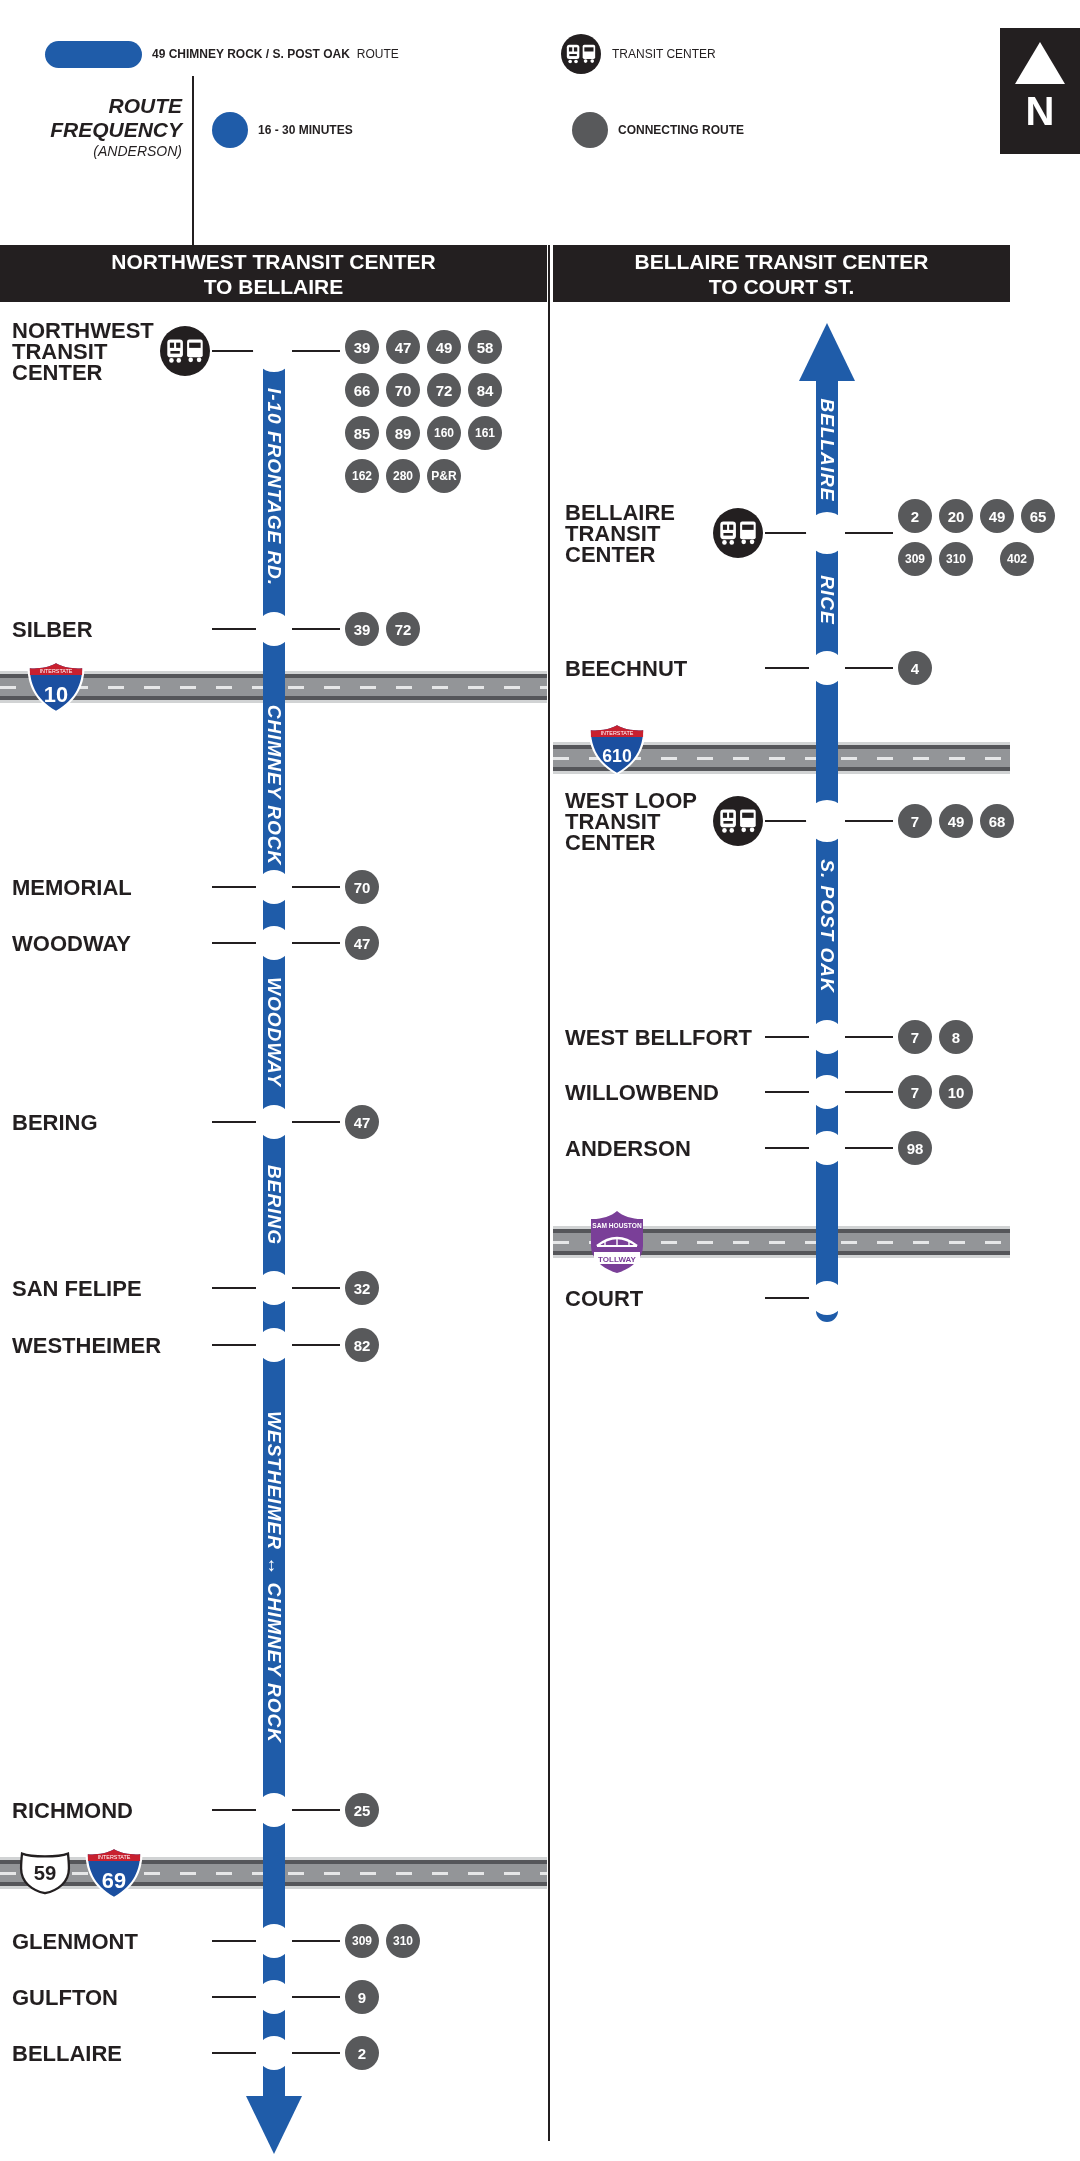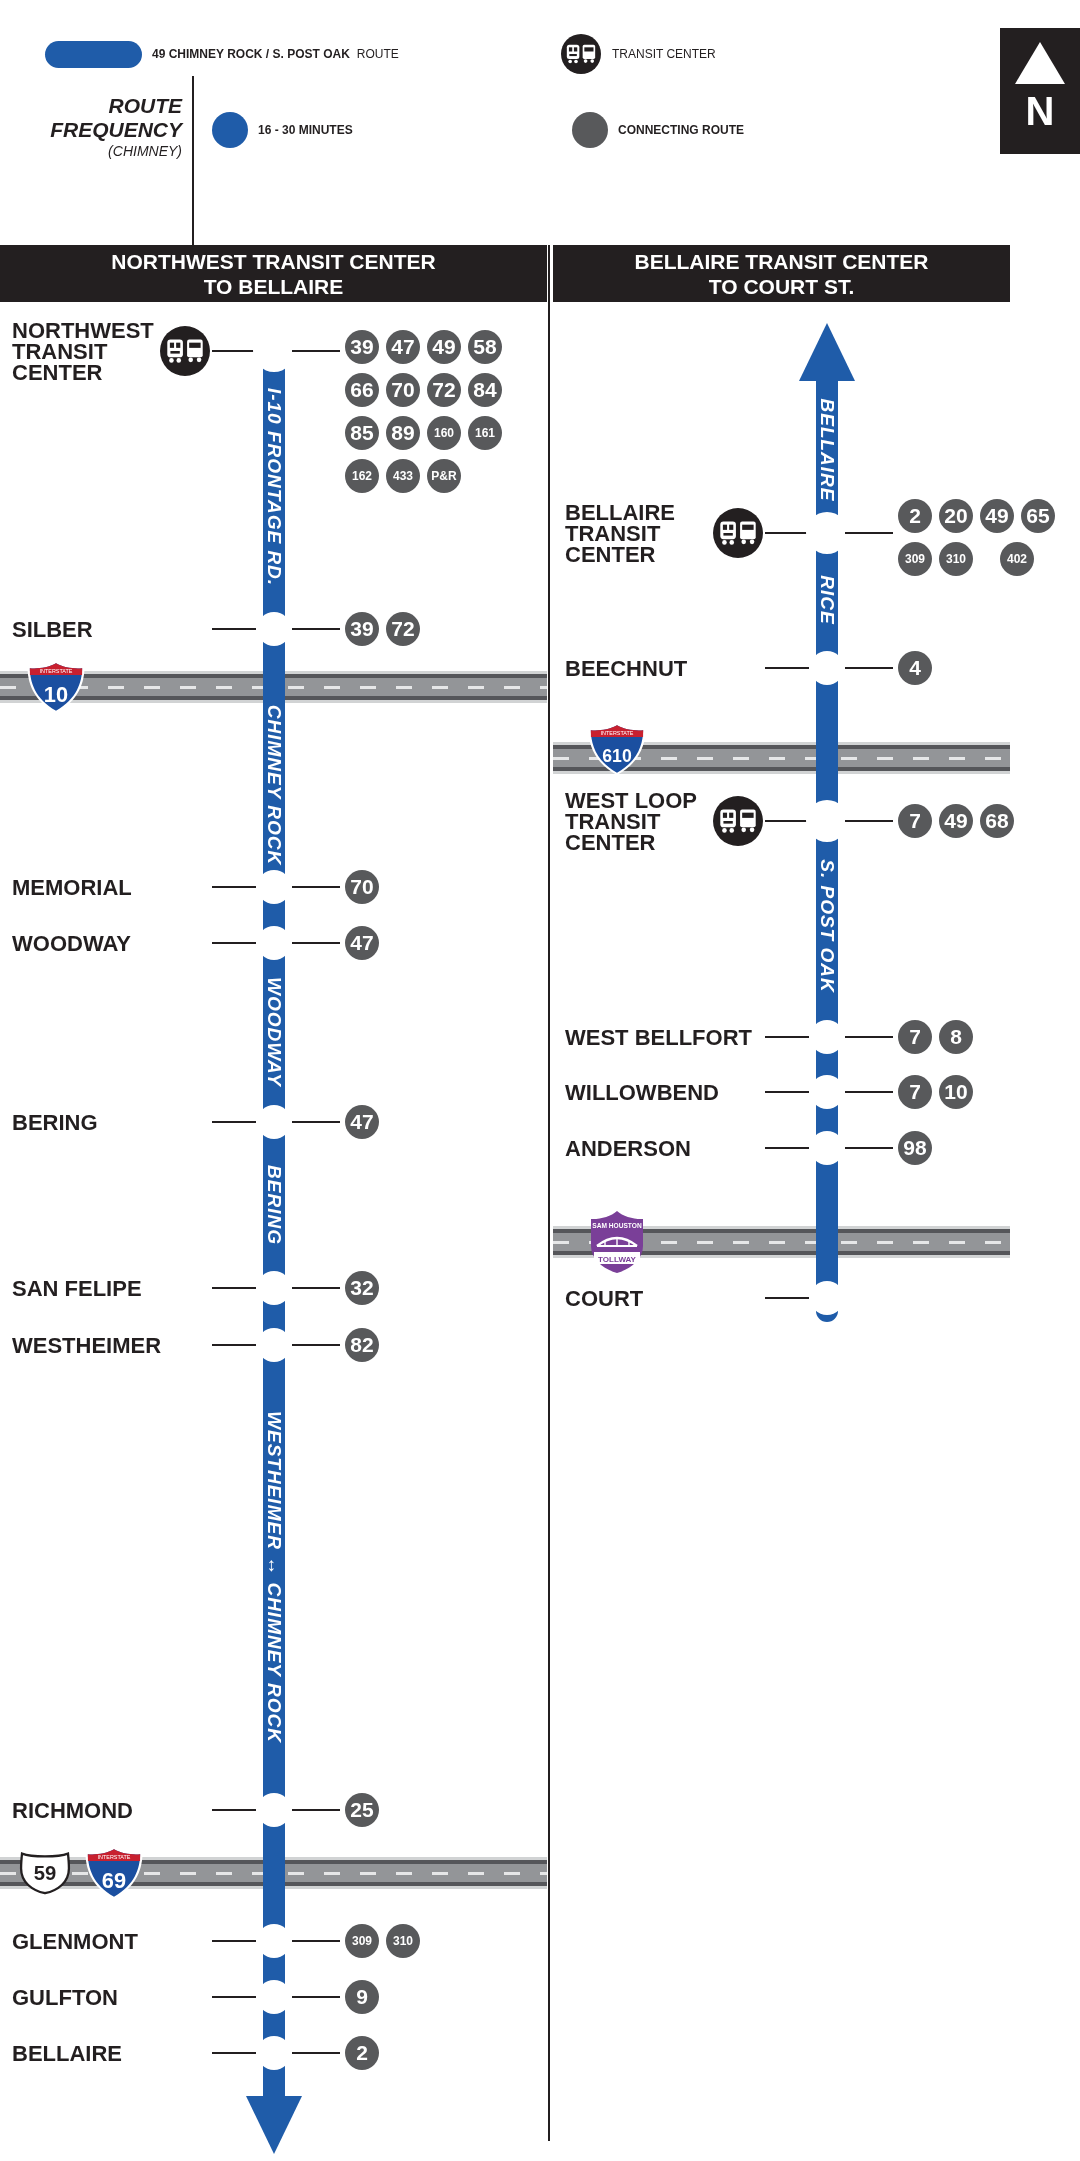--- a/index.html
+++ b/index.html
@@ -66,21 +66,21 @@
   .stop.tc .stop-name{width:150px;}
   .tick{top:-1px;height:2px;background:#231F20;}
   .tick-name{left:212px;width:44px;}
   .tick-badge{left:292px;width:48px;}
   .dot{left:257px;top:-17px;width:34px;height:34px;border-radius:50%;background:#fff;}
   .dot.big{left:253px;top:-21px;width:42px;height:42px;}
   .tc-icon{left:160px;top:-25px;width:50px;height:50px;}
   .badges{left:345px;top:-17px;display:flex;gap:7px;}
   .badges.grid{flex-wrap:wrap;width:158px;row-gap:9px;}
   .badge{position:static;width:34px;height:34px;border-radius:50%;background:var(--badge-gray,#58595B);color:#fff;
-         font-weight:bold;font-size:21px;display:flex;align-items:center;justify-content:center;flex:0 0 34px;}
+         font-weight:bold;font-size:15px;display:flex;align-items:center;justify-content:center;flex:0 0 34px;}
 </style>
 </head>
 <body>
 
 <div class="page">
 
   <svg width="0" height="0" style="position:absolute">
     <defs>
       <g id="tc-glyph">
         <circle cx="24" cy="24" r="24" fill="#231F20"></circle>
@@ -111,21 +111,21 @@
   <div class="legend-item legend-tc-icon">
     <svg viewBox="0 0 48 48" width="40" height="40">
         <use href="#tc-glyph"></use>
       </svg>
   </div>
   <div class="legend-item legend-text legend-tc-label">TRANSIT CENTER</div>
 
   <div class="legend-item freq-block">
     <div class="freq-title" style="position:static">ROUTE</div>
     <div class="freq-title" style="position:static">FREQUENCY</div>
-    <div class="freq-note" style="position:static">(CHIMNEY)</div>
+    <div class="freq-note" style="position:static">(ANDERSON)</div>
   </div>
   <div class="legend-item legend-sep"></div>
   <div class="legend-item freq-dot"></div>
   <div class="legend-item legend-text freq-label">16 - 30 MINUTES</div>
   <div class="legend-item conn-dot"></div>
   <div class="legend-item legend-text conn-label">CONNECTING ROUTE</div>
 
   <div class="legend-item north-box">
     <div class="north-tri"></div>
     <div class="north-n">N</div>
@@ -189,21 +189,21 @@
         <span class="badge">58</span>
         <span class="badge">66</span>
         <span class="badge">70</span>
         <span class="badge">72</span>
         <span class="badge">84</span>
         <span class="badge">85</span>
         <span class="badge">89</span>
         <span class="badge" style="font-size: 12px;">160</span>
         <span class="badge" style="font-size: 12px;">161</span>
         <span class="badge" style="font-size: 12px;">162</span>
-        <span class="badge" style="font-size: 12px;">433</span>
+        <span class="badge" style="font-size: 12px;">280</span>
         <span class="badge" style="font-size: 12px;">P&amp;R</span>
       </div>
     </div>
 
     <div class="stop" style="top:629px">
       <div class="stop-name">SILBER</div>
       <div class="tick tick-name"></div>
       <div class="dot"></div>
       <div class="tick tick-badge"></div>
       <div class="badges">

